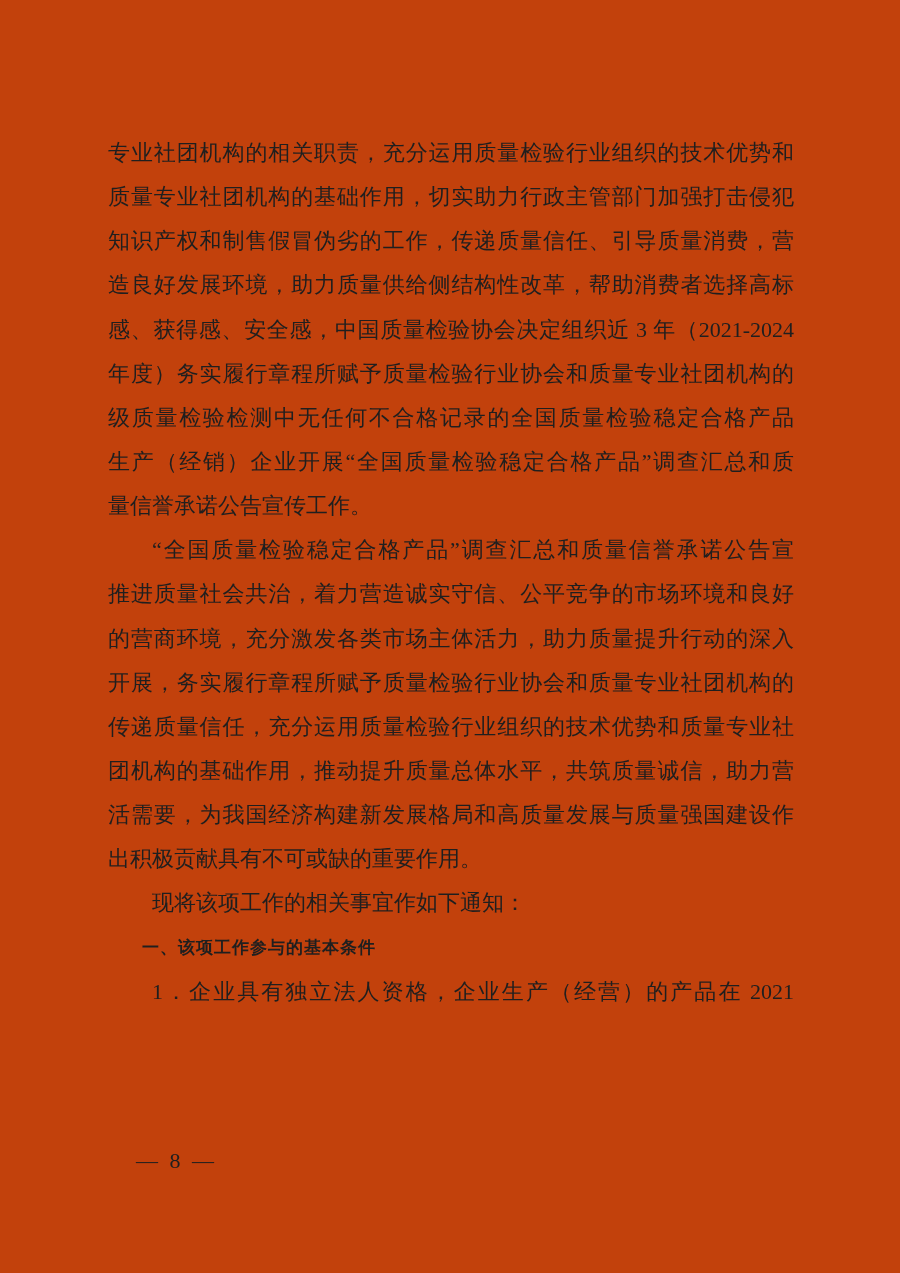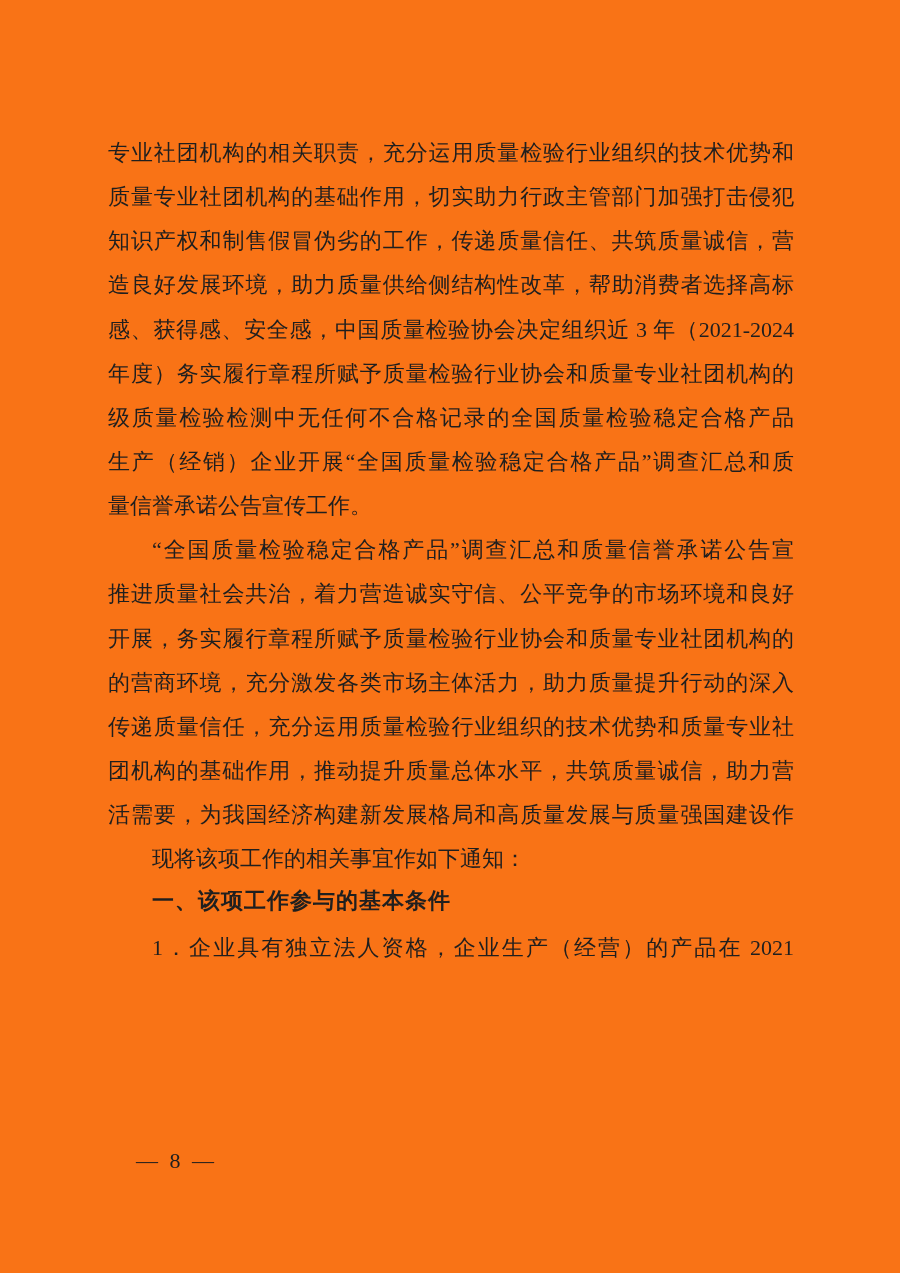--- a/index.html
+++ b/index.html
@@ -4,21 +4,21 @@
 <style>
   html, body {
     margin: 0;
     padding: 0;
     background: #ffffff;
   }
   .page {
     position: relative;
     width: 900px;
     height: 1273px;
-    background: #f97316;
+    background: #c2410c;
     overflow: hidden;
     font-family: "Liberation Serif", "DejaVu Serif", serif;
     color: #1f1f1f;
   }
   .content {
     position: absolute;
     left: 108px;
     top: 131px;
     width: 686px;
   }
@@ -32,55 +32,56 @@
     color: #1f1f1f;
   }
   .line.left {
     text-align: right;
     text-align-last: left;
   }
   .line.indent {
     text-indent: 2em;
   }
   .line.heading {
-    font-family: Liberation Mono, monospace;
+    font-family: Liberation Sans, sans-serif;
     font-weight: 700;
-    font-size: 22px;
+    font-size: 17px;
     letter-spacing: 1px;
   }
   .footer {
     position: absolute;
     left: 136px;
     top: 1146px;
     font-size: 22px;
     line-height: 30px;
     letter-spacing: 3px;
     color: #1f1f1f;
     text-align: left;
   }
 </style>
 </head>
 <body>
 
 <div class="page">
   <div class="content">
     <div class="line">专业社团机构的相关职责，充分运用质量检验行业组织的技术优势和</div>
     <div class="line">质量专业社团机构的基础作用，切实助力行政主管部门加强打击侵犯</div>
-    <div class="line">知识产权和制售假冒伪劣的工作，传递质量信任、共筑质量诚信，营</div>
+    <div class="line">知识产权和制售假冒伪劣的工作，传递质量信任、引导质量消费，营</div>
     <div class="line">造良好发展环境，助力质量供给侧结构性改革，帮助消费者选择高标</div>
     <div class="line">感、获得感、安全感，中国质量检验协会决定组织近 3 年（2021-2024</div>
     <div class="line">年度）务实履行章程所赋予质量检验行业协会和质量专业社团机构的</div>
     <div class="line">级质量检验检测中无任何不合格记录的全国质量检验稳定合格产品</div>
     <div class="line">生产（经销）企业开展“全国质量检验稳定合格产品”调查汇总和质</div>
     <div class="line left">量信誉承诺公告宣传工作。</div>
     <div class="line indent">“全国质量检验稳定合格产品”调查汇总和质量信誉承诺公告宣</div>
     <div class="line">推进质量社会共治，着力营造诚实守信、公平竞争的市场环境和良好</div>
+    <div class="line">的营商环境，充分激发各类市场主体活力，助力质量提升行动的深入</div>
     <div class="line">开展，务实履行章程所赋予质量检验行业协会和质量专业社团机构的</div>
-    <div class="line">的营商环境，充分激发各类市场主体活力，助力质量提升行动的深入</div>
     <div class="line">传递质量信任，充分运用质量检验行业组织的技术优势和质量专业社</div>
     <div class="line">团机构的基础作用，推动提升质量总体水平，共筑质量诚信，助力营</div>
     <div class="line">活需要，为我国经济构建新发展格局和高质量发展与质量强国建设作</div>
+    <div class="line left">出积极贡献具有不可或缺的重要作用。</div>
     <div class="line left indent">现将该项工作的相关事宜作如下通知：</div>
     <div class="line left indent heading">一、该项工作参与的基本条件</div>
     <div class="line indent">1．企业具有独立法人资格，企业生产（经营）的产品在 2021</div>
   </div>
   <div class="footer">— 8 —</div>
 </div>
 
 </body></html>

